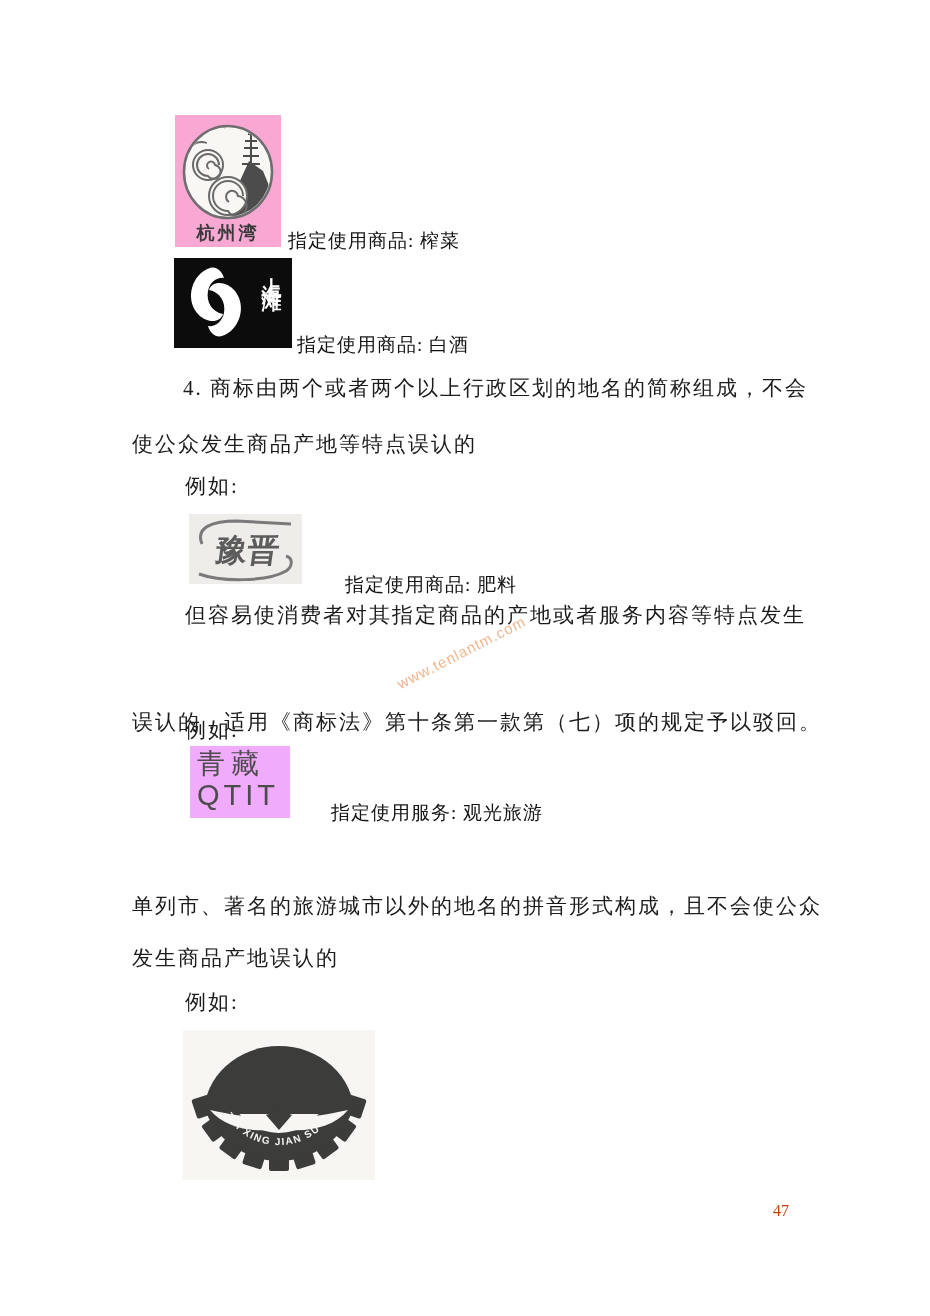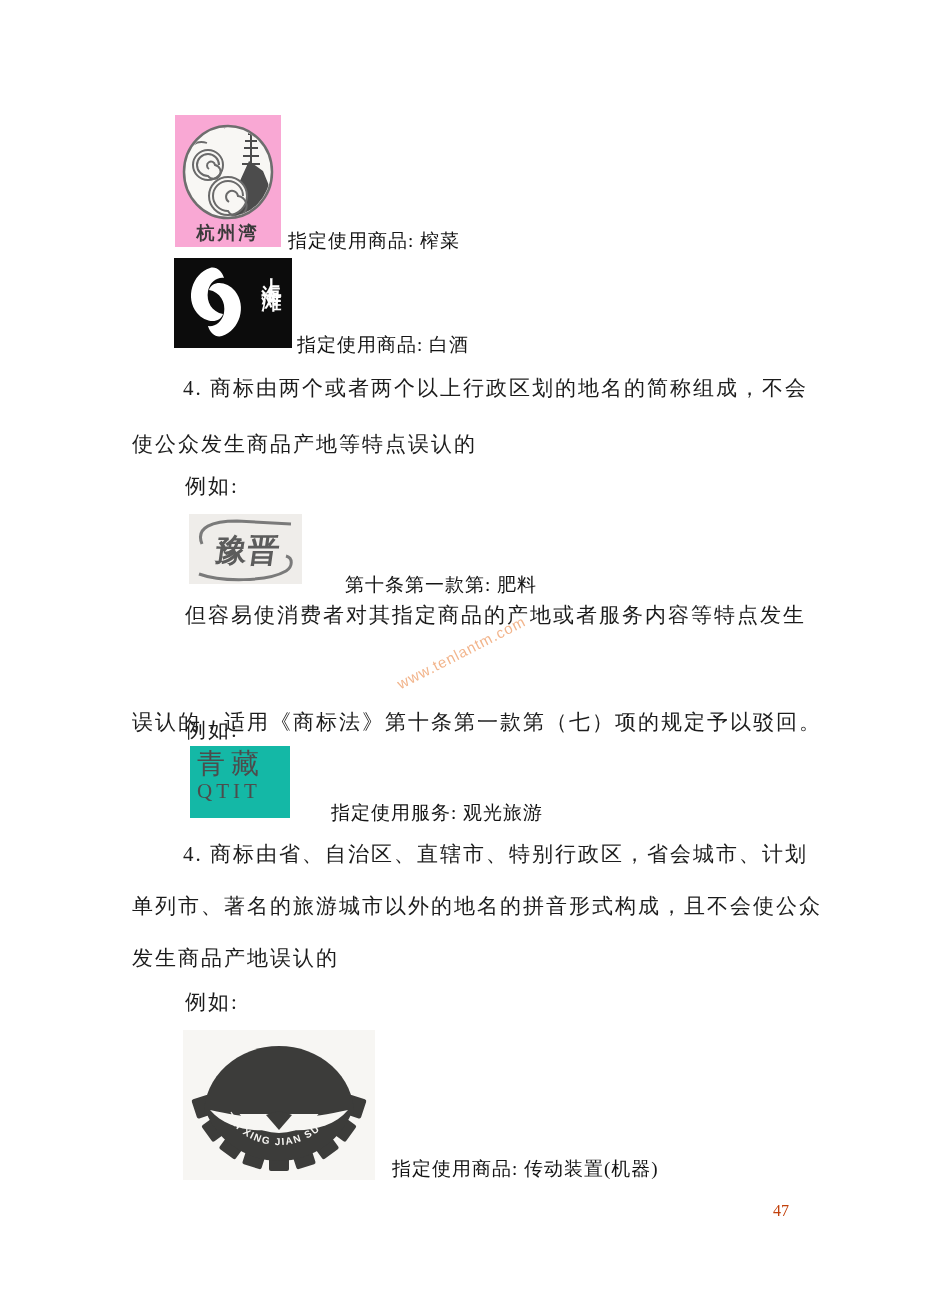--- a/index.html
+++ b/index.html
@@ -18,25 +18,25 @@
   .hzw-name{
     position:absolute;left:0;bottom:2px;width:100%;text-align:center;
     font-size:18px;font-weight:700;letter-spacing:3px;color:#3a3a3a;
   }
   .sht-box{background:#0c0c0c;}
   .sht-chars{
     position:absolute;top:4px;right:10px;writing-mode:vertical-rl;
     color:#ffffff;font-size:20px;font-weight:600;letter-spacing:7px;line-height:1;
   }
   .yj-box{background:#efedea;}
-  .qz-box{background:#14b8a6;padding:2px 0 0 7px;box-sizing:border-box;}
+  .qz-box{background:#f0abfc;padding:2px 0 0 7px;box-sizing:border-box;}
   .qz-cn{font-size:28px;letter-spacing:6px;color:#4c4c4c;line-height:1.15;}
   .qz-en{
-    font-family:Liberation Serif, serif;
-    font-size:21px;letter-spacing:4px;color:#4c4c4c;line-height:1.1;
+    font-family:Liberation Sans, sans-serif;
+    font-size:29px;letter-spacing:4px;color:#4c4c4c;line-height:1.1;
   }
   .tx-box{background:#f7f6f3;}
   .watermark{
     position:absolute;left:398px;top:676px;transform:rotate(-27deg);transform-origin:left center;
     font-family:"Liberation Sans","DejaVu Sans",sans-serif;font-size:15px;letter-spacing:1px;
     color:#efa26f;opacity:.8;white-space:nowrap;
   }
   .page-number{
     position:absolute;left:773px;top:1202px;
     font-family:Liberation Serif, serif;font-size:16px;color:#c2410c;
@@ -95,35 +95,34 @@
   <div class="bodyline" style="left:132px;top:430px;">使公众发生商品产地等特点误认的</div>
   <div class="bodyline" style="left:185px;top:472px;">例如:</div>
 
   <div class="logo-box yj-box" style="left:189px;top:514px;width:113px;height:70px;">
     <svg viewBox="0 0 113 70" width="113" height="70">
       <path d="M13,30 C6,13 24,7 48,7 L102,10" fill="none" stroke="#7a7a7a" stroke-width="3"></path>
       <path d="M10,60 C32,68 78,68 97,57 C104,52 104,44 97,42" fill="none" stroke="#7a7a7a" stroke-width="3"></path>
       <text transform="translate(57,47) skewX(-8)" text-anchor="middle" font-size="32" font-weight="bold" fill="#5c5c5c">豫晋</text>
     </svg>
   </div>
-  <div class="caption" style="left:345px;top:572px;">第十条第一款第: 肥料</div>
+  <div class="caption" style="left:345px;top:572px;">指定使用商品: 肥料</div>
 
   <div class="bodyline" style="left:185px;top:601px;">但容易使消费者对其指定商品的产地或者服务内容等特点发生</div>
   <div class="bodyline" style="left:132px;top:668px;margin-top:40px;">误认的，适用《商标法》第十条第一款第（七）项的规定予以驳回。</div>
   <div class="bodyline" style="left:185px;top:716px;">例如:</div>
 
   <div class="watermark">www.tenlantm.com</div>
 
   <div class="logo-box qz-box" style="left:190px;top:746px;width:100px;height:72px;">
     <div class="qz-cn">青藏</div>
     <div class="qz-en">QTIT</div>
   </div>
   <div class="caption" style="left:331px;top:800px;">指定使用服务: 观光旅游</div>
 
-  <div class="bodyline" style="left:183px;top:840px;">4. 商标由省、自治区、直辖市、特别行政区，省会城市、计划</div>
   <div class="bodyline" style="left:132px;top:944px;">发生商品产地误认的</div>
   <div class="bodyline" style="left:132px;top:892px;">单列市、著名的旅游城市以外的地名的拼音形式构成，且不会使公众</div>
   <div class="bodyline" style="left:185px;top:988px;">例如:</div>
 
   <div class="logo-box tx-box" style="left:183px;top:1030px;width:192px;height:150px;">
     <svg viewBox="0 0 192 150" width="192" height="150">
       <g fill="#3c3c3a">
         <rect x="86" y="123" width="20" height="18" rx="2" transform="rotate(-72 96 52)"></rect>
         <rect x="86" y="123" width="20" height="18" rx="2" transform="rotate(-54 96 52)"></rect>
         <rect x="86" y="123" width="20" height="18" rx="2" transform="rotate(-36 96 52)"></rect>
@@ -137,17 +136,16 @@
       <path d="M20.9,76.4 A79,79 0 0 0 171.1,76.4 L144.5,67.8 A51,51 0 0 1 47.5,67.8 Z" fill="#3c3c3a"></path>
       <path d="M21,84 A75,68 0 0 1 171,84 Z" fill="#3c3c3a"></path>
       <path d="M27,80 C58,87 80,89 90,85 L96,92 L102,85 C112,89 134,87 165,80 C150,98 122,103 99,99 L96,96 L93,99 C70,103 42,98 27,80 Z" fill="#f7f6f3"></path>
       <path d="M83,85 Q96,78 109,85 L96,100 Z" fill="#3c3c3a"></path>
       <path id="txarc" d="M41.4,83.5 A63,63 0 0 0 150.6,83.5" fill="none"></path>
       <text font-family="Liberation Sans, DejaVu Sans, sans-serif" font-size="10" font-weight="bold" fill="#f7f6f3" letter-spacing="1.5">
         <textPath href="#txarc" startOffset="2%">TAI XING JIAN SU JI</textPath>
       </text>
     </svg>
   </div>
-  <div class="caption" style="left:392px;top:1156px;">指定使用商品: 传动装置(机器)</div>
 
   <div class="page-number">47</div>
 
 </div>
 
 </body></html>

